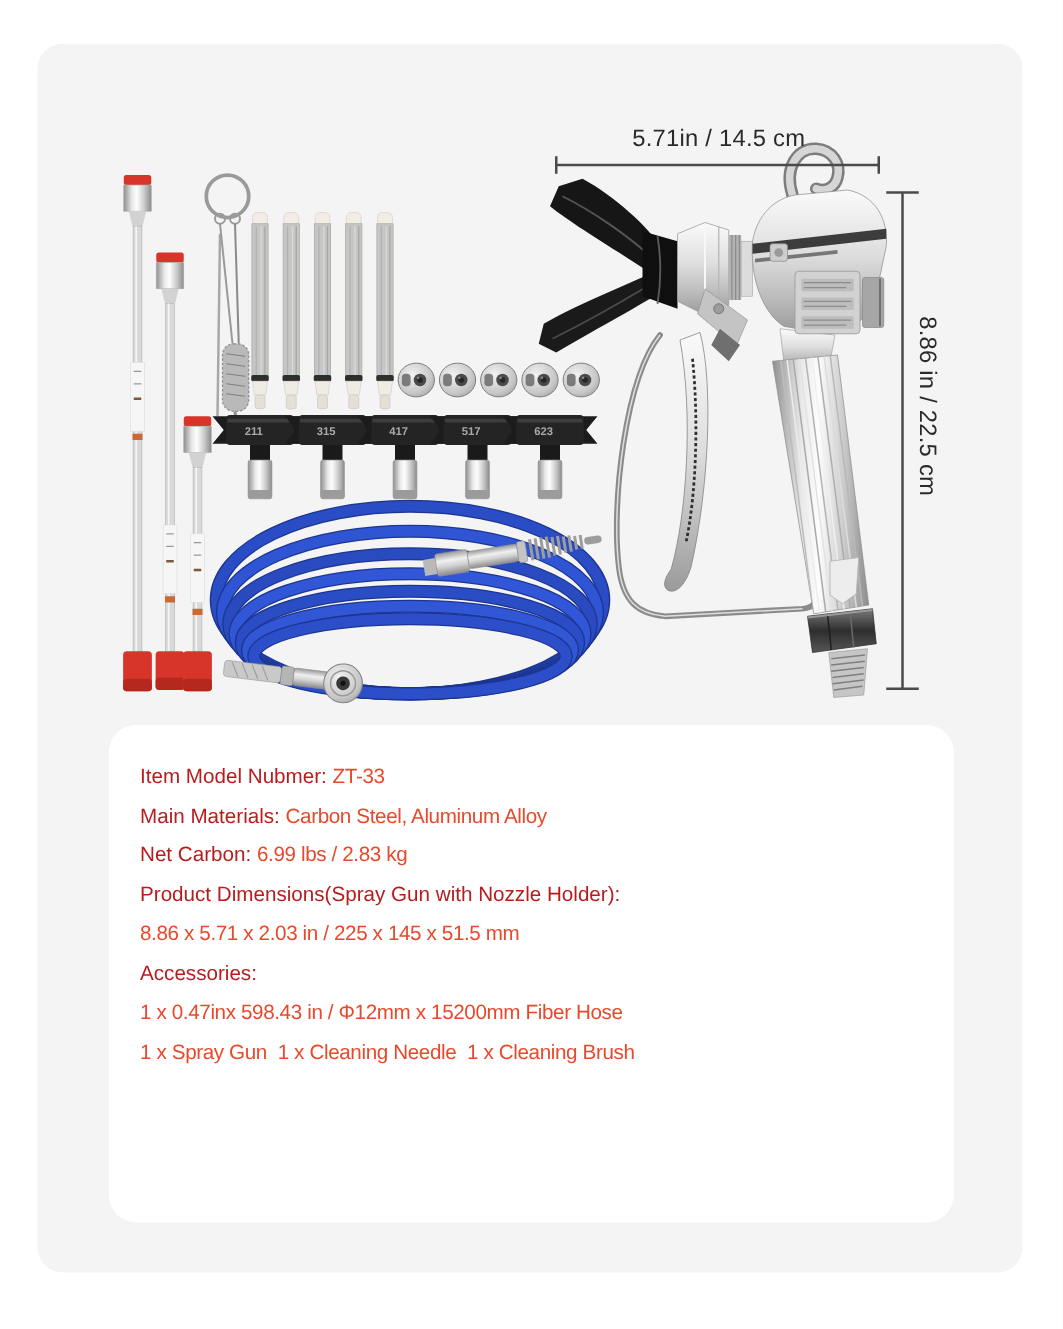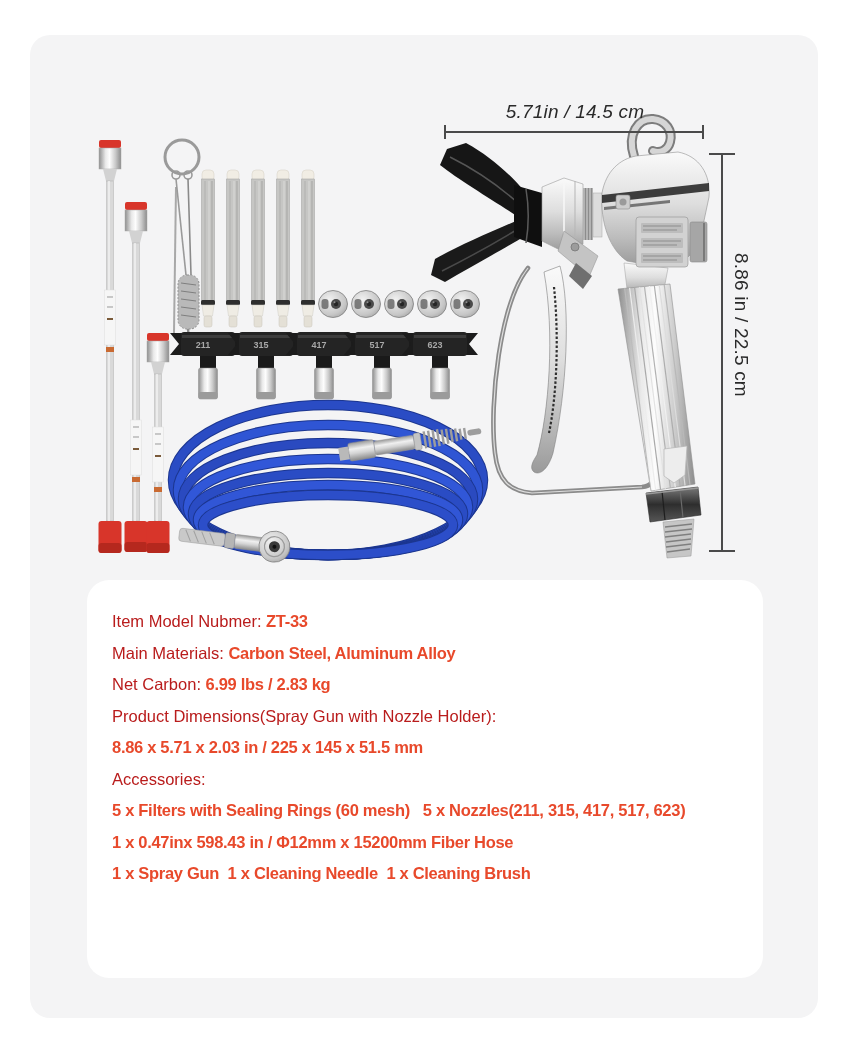--- a/index.html
+++ b/index.html
@@ -1,33 +1,33 @@
 <!DOCTYPE html>
 <html><head>
 <meta charset="utf-8">
 <style>
   html,body{margin:0;padding:0;width:850px;height:1063px;background:#ffffff;overflow:hidden;
     font-family:"Liberation Sans",sans-serif;}
   .card{position:absolute;left:30px;top:35px;width:788px;height:983px;background:#f4f4f5;border-radius:20px;}
   .photo{position:absolute;left:0;top:0;}
   
   .dim-h-label{position:absolute;left:415px;top:66px;width:260px;text-align:center;
-    font-size:19px;color:#2a2a2a;letter-spacing:.2px;font-style:italic;}
+    font-size:19px;color:#2a2a2a;letter-spacing:.2px;}
   .dim-h-line{position:absolute;left:414px;top:96px;width:260px;height:2px;background:#4a4a4a;}
   .dim-h-tick{position:absolute;top:90px;width:2px;height:14px;background:#4a4a4a;}
   .dim-v-line{position:absolute;left:691px;top:119px;width:2px;height:398px;background:#4a4a4a;}
   .dim-v-tick{position:absolute;left:679px;width:26px;height:2px;background:#4a4a4a;}
   .dim-v-label{position:absolute;left:700px;top:218px;height:200px;writing-mode:vertical-rl;
     text-orientation:mixed;font-size:19px;color:#2a2a2a;letter-spacing:.2px;white-space:nowrap;}
   
   .panel{position:absolute;left:57px;top:545px;width:676px;height:398px;background:#ffffff;
     border-radius:22px;box-sizing:border-box;padding:26px 0 0 25px;}
   .spec-line{height:31.5px;line-height:31.5px;font-size:16.5px;white-space:pre;}
   .lbl{color:#b91c1c;}
-  .val{color:#e8492b;font-weight:bold;letter-spacing:-0.3px;text-align:right;}
+  .val{color:#e8492b;font-weight:normal;letter-spacing:-0.3px;text-align:right;}
   text{font-family:"Liberation Sans",sans-serif;}
 </style>
 </head>
 <body>
 
 <div class="card">
 
   <svg class="photo" width="788" height="545" viewBox="0 0 788 545">
     <defs>
       <linearGradient id="silverV" x1="0" y1="0" x2="1" y2="0">
@@ -329,17 +329,16 @@
   <div class="dim-v-tick" style="top:515px;"></div>
   <div class="dim-v-label">8.86 in / 22.5 cm</div>
 
   <div class="panel">
     <div class="spec-line"><span class="lbl">Item Model Nubmer: </span><span class="val">ZT-33</span></div>
     <div class="spec-line"><span class="lbl">Main Materials: </span><span class="val">Carbon Steel, Aluminum Alloy</span></div>
     <div class="spec-line"><span class="lbl">Net Carbon: </span><span class="val">6.99 lbs / 2.83 kg</span></div>
     <div class="spec-line"><span class="lbl">Product Dimensions(Spray Gun with Nozzle Holder):</span><span class="val"></span></div>
     <div class="spec-line"><span class="lbl"></span><span class="val">8.86 x 5.71 x 2.03 in / 225 x 145 x 51.5 mm</span></div>
     <div class="spec-line"><span class="lbl">Accessories:</span><span class="val"></span></div>
-    <div class="spec-line"><span class="lbl"></span><span class="val">5 x Filters with Sealing Rings (60 mesh)   5 x Nozzles(211, 315, 417, 517, 623)</span></div>
     <div class="spec-line"><span class="lbl"></span><span class="val">1 x 0.47inx 598.43 in / Φ12mm x 15200mm Fiber Hose</span></div>
     <div class="spec-line"><span class="lbl"></span><span class="val">1 x Spray Gun  1 x Cleaning Needle  1 x Cleaning Brush</span></div>
   </div>
 </div>
 
 </body></html>

